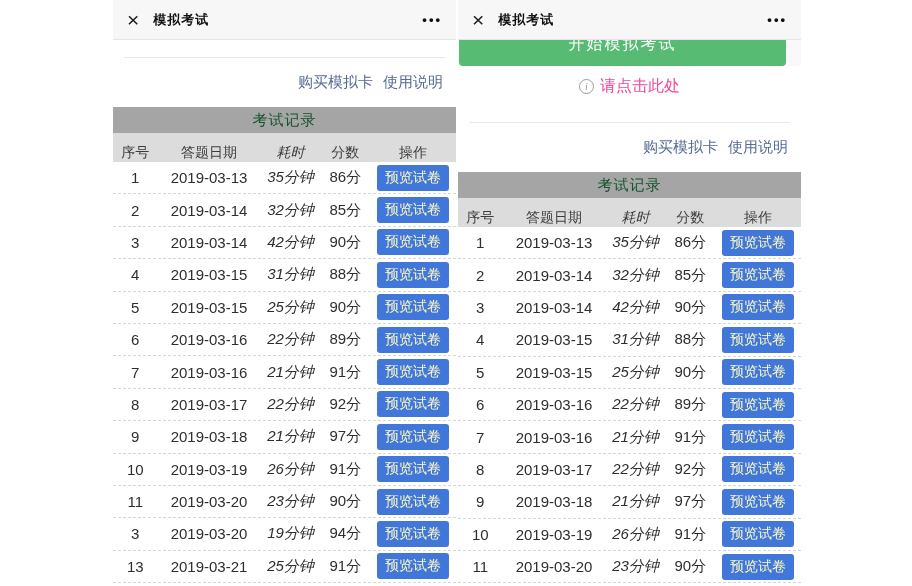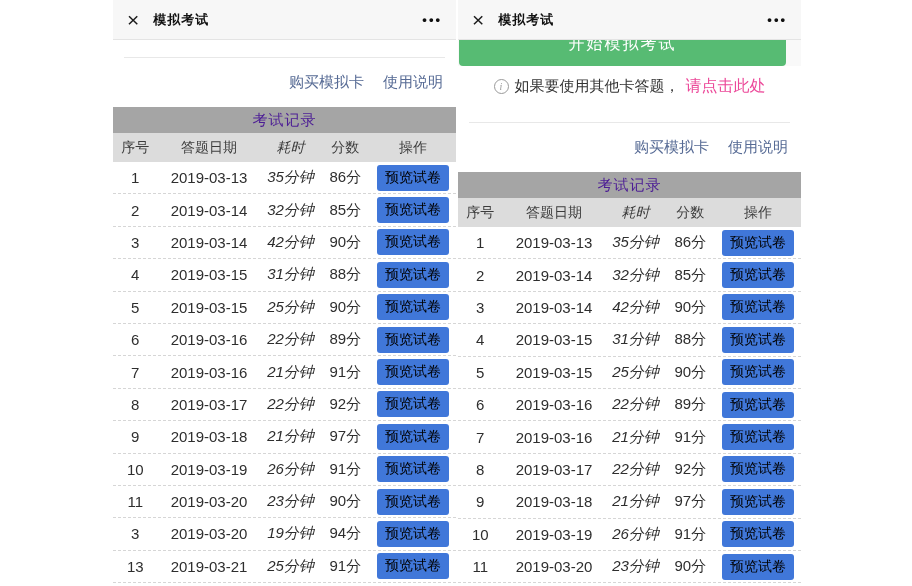--- a/index.html
+++ b/index.html
@@ -31,37 +31,37 @@
                color:#9a9a9a; font-size:10px; font-style:italic; font-family:"Liberation Serif",serif;
                display:flex; align-items:center; justify-content:center; flex:0 0 auto; }
   .notice-text { font-size:15px; color:#333; }
   .notice-link { font-size:16px; color:#ec4899; cursor:pointer; text-decoration:none; }
   .spacer16 { height:16px; }
   .spacer17 { height:17px; }
 
   
   .divider { border-top:1px solid #e8e8e8; margin:0 11px; }
   .links-row { height:49px; display:flex; align-items:center; justify-content:flex-end;
-               gap:19px; padding:0 13px; }
+               gap:10px; padding:0 13px; }
   .links-row a { font-size:15px; color:#576b95; text-decoration:none; cursor:pointer; }
 
   
-  .tbl-title { height:26px; background:#a5a5a5; color:#4c1d95; font-size:15px;
+  .tbl-title { height:26px; background:#a5a5a5; color:#14532d; font-size:15px;
                display:flex; align-items:center; justify-content:center; letter-spacing:1px; }
-  .tbl-head { height:29px; background:#dcdcdc; display:flex; align-items:center; }
+  .tbl-head { height:29px; background:#dcdcdc; display:flex; align-items:flex-end; }
   .tbl-head .cell { font-size:14px; color:#3c3c3c; }
   .row { height:32.4px; display:flex; align-items:center; border-bottom:1px dashed #d6d6d6;
          background:#fff; }
   .cell { text-align:center; }
   .c-no   { width:13%; font-size:15px; color:#2e2e2e; }
   .c-date { width:30%; font-size:15px; color:#2e2e2e; }
   .c-dur  { width:17.5%; font-size:15px; color:#2e2e2e;font-style:italic; }
   .c-sc   { width:14.5%; font-size:15px; color:#2e2e2e; }
   .c-act  { width:25%; display:flex; align-items:center; justify-content:center; }
-  .preview-btn { width:72px; height:26px; background:#4077d9; color:#000000; border:none;
+  .preview-btn { width:72px; height:26px; background:#4077d9; color:#fef9c3; border:none;
                  border-radius:3px; font-size:14px; cursor:pointer;
                  display:flex; align-items:center; justify-content:center; }
 </style>
 </head>
 <body>
 
 <div class="canvas">
 
   <section class="phone left">
     <div class="appbar">
@@ -208,21 +208,20 @@
     <div class="appbar">
       <span class="close-x">×</span>
       <span class="appbar-title">模拟考试</span>
       <span class="more-dots">•••</span>
     </div>
     <div class="start-section">
       <button class="start-btn">开始模拟考试</button>
     </div>
     <div class="notice">
       <span class="info-icon">i</span>
-      <span class="notice-text">如果要使用其他卡答题，</span>
       <a class="notice-link">请点击此处</a>
     </div>
     <div class="spacer16"></div>
     <div class="divider"></div>
     <div class="links-row">
       <a>购买模拟卡</a>
       <a>使用说明</a>
     </div>
     <div class="tbl-title">考试记录</div>
     <div class="tbl-head">

